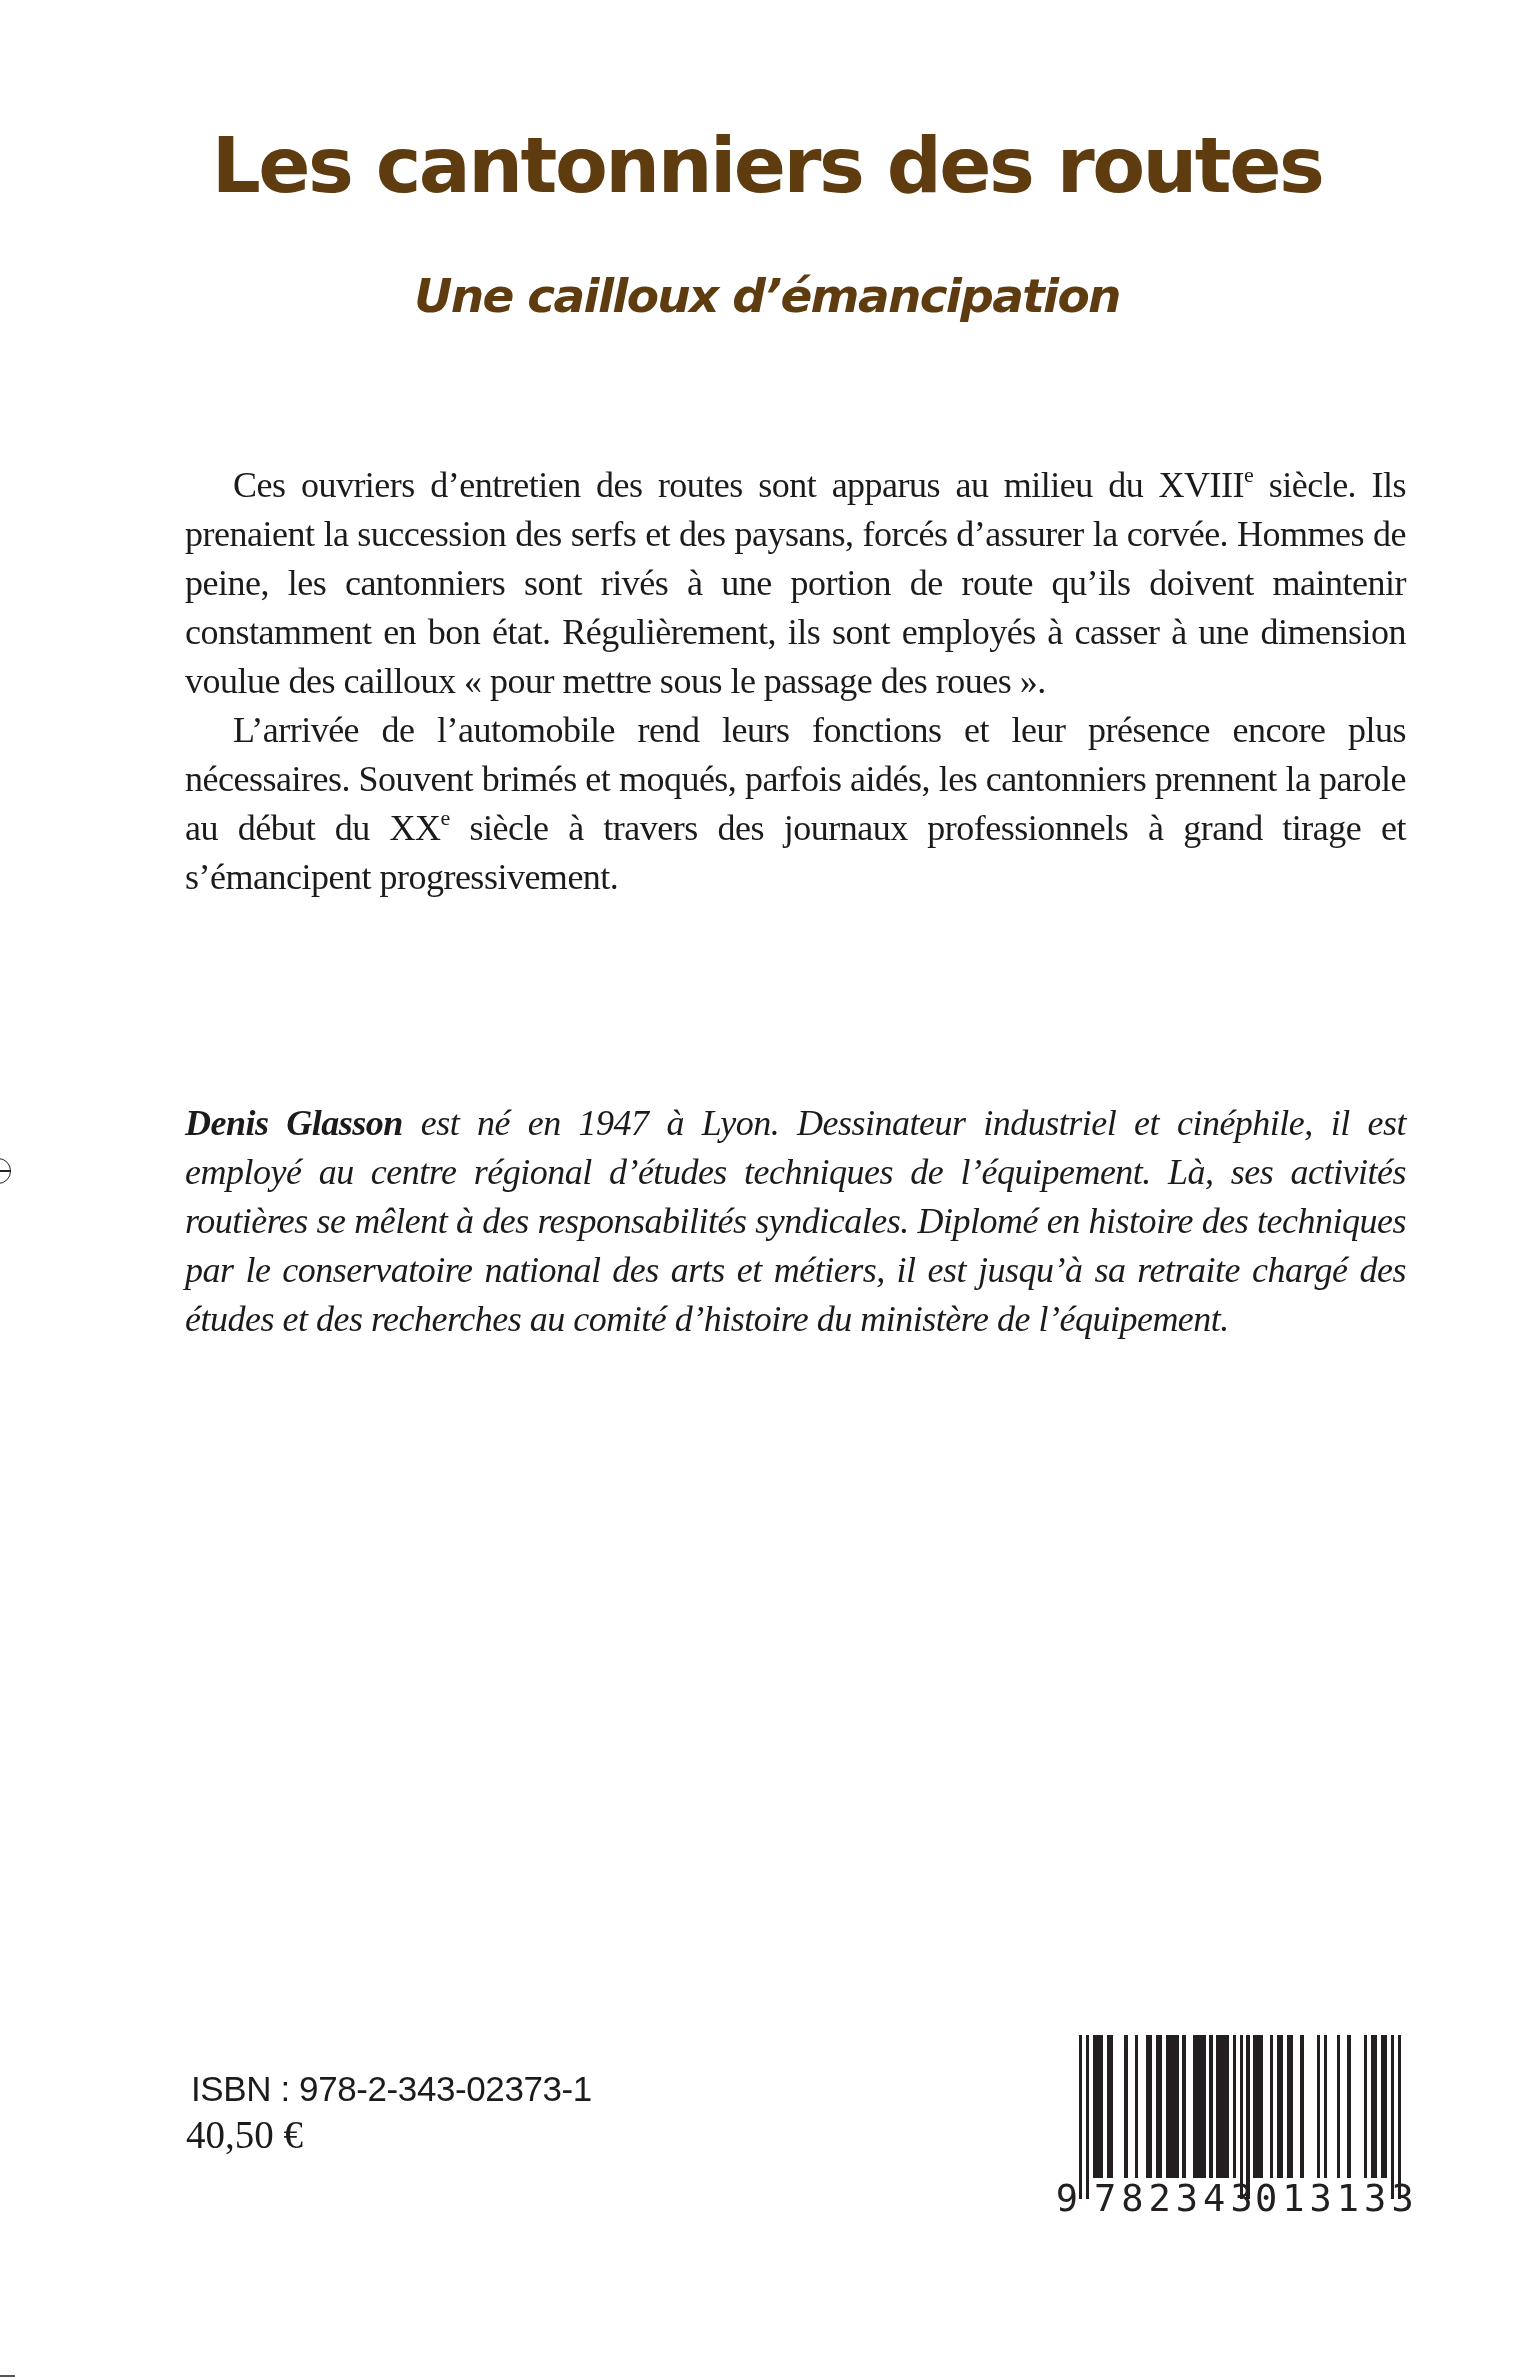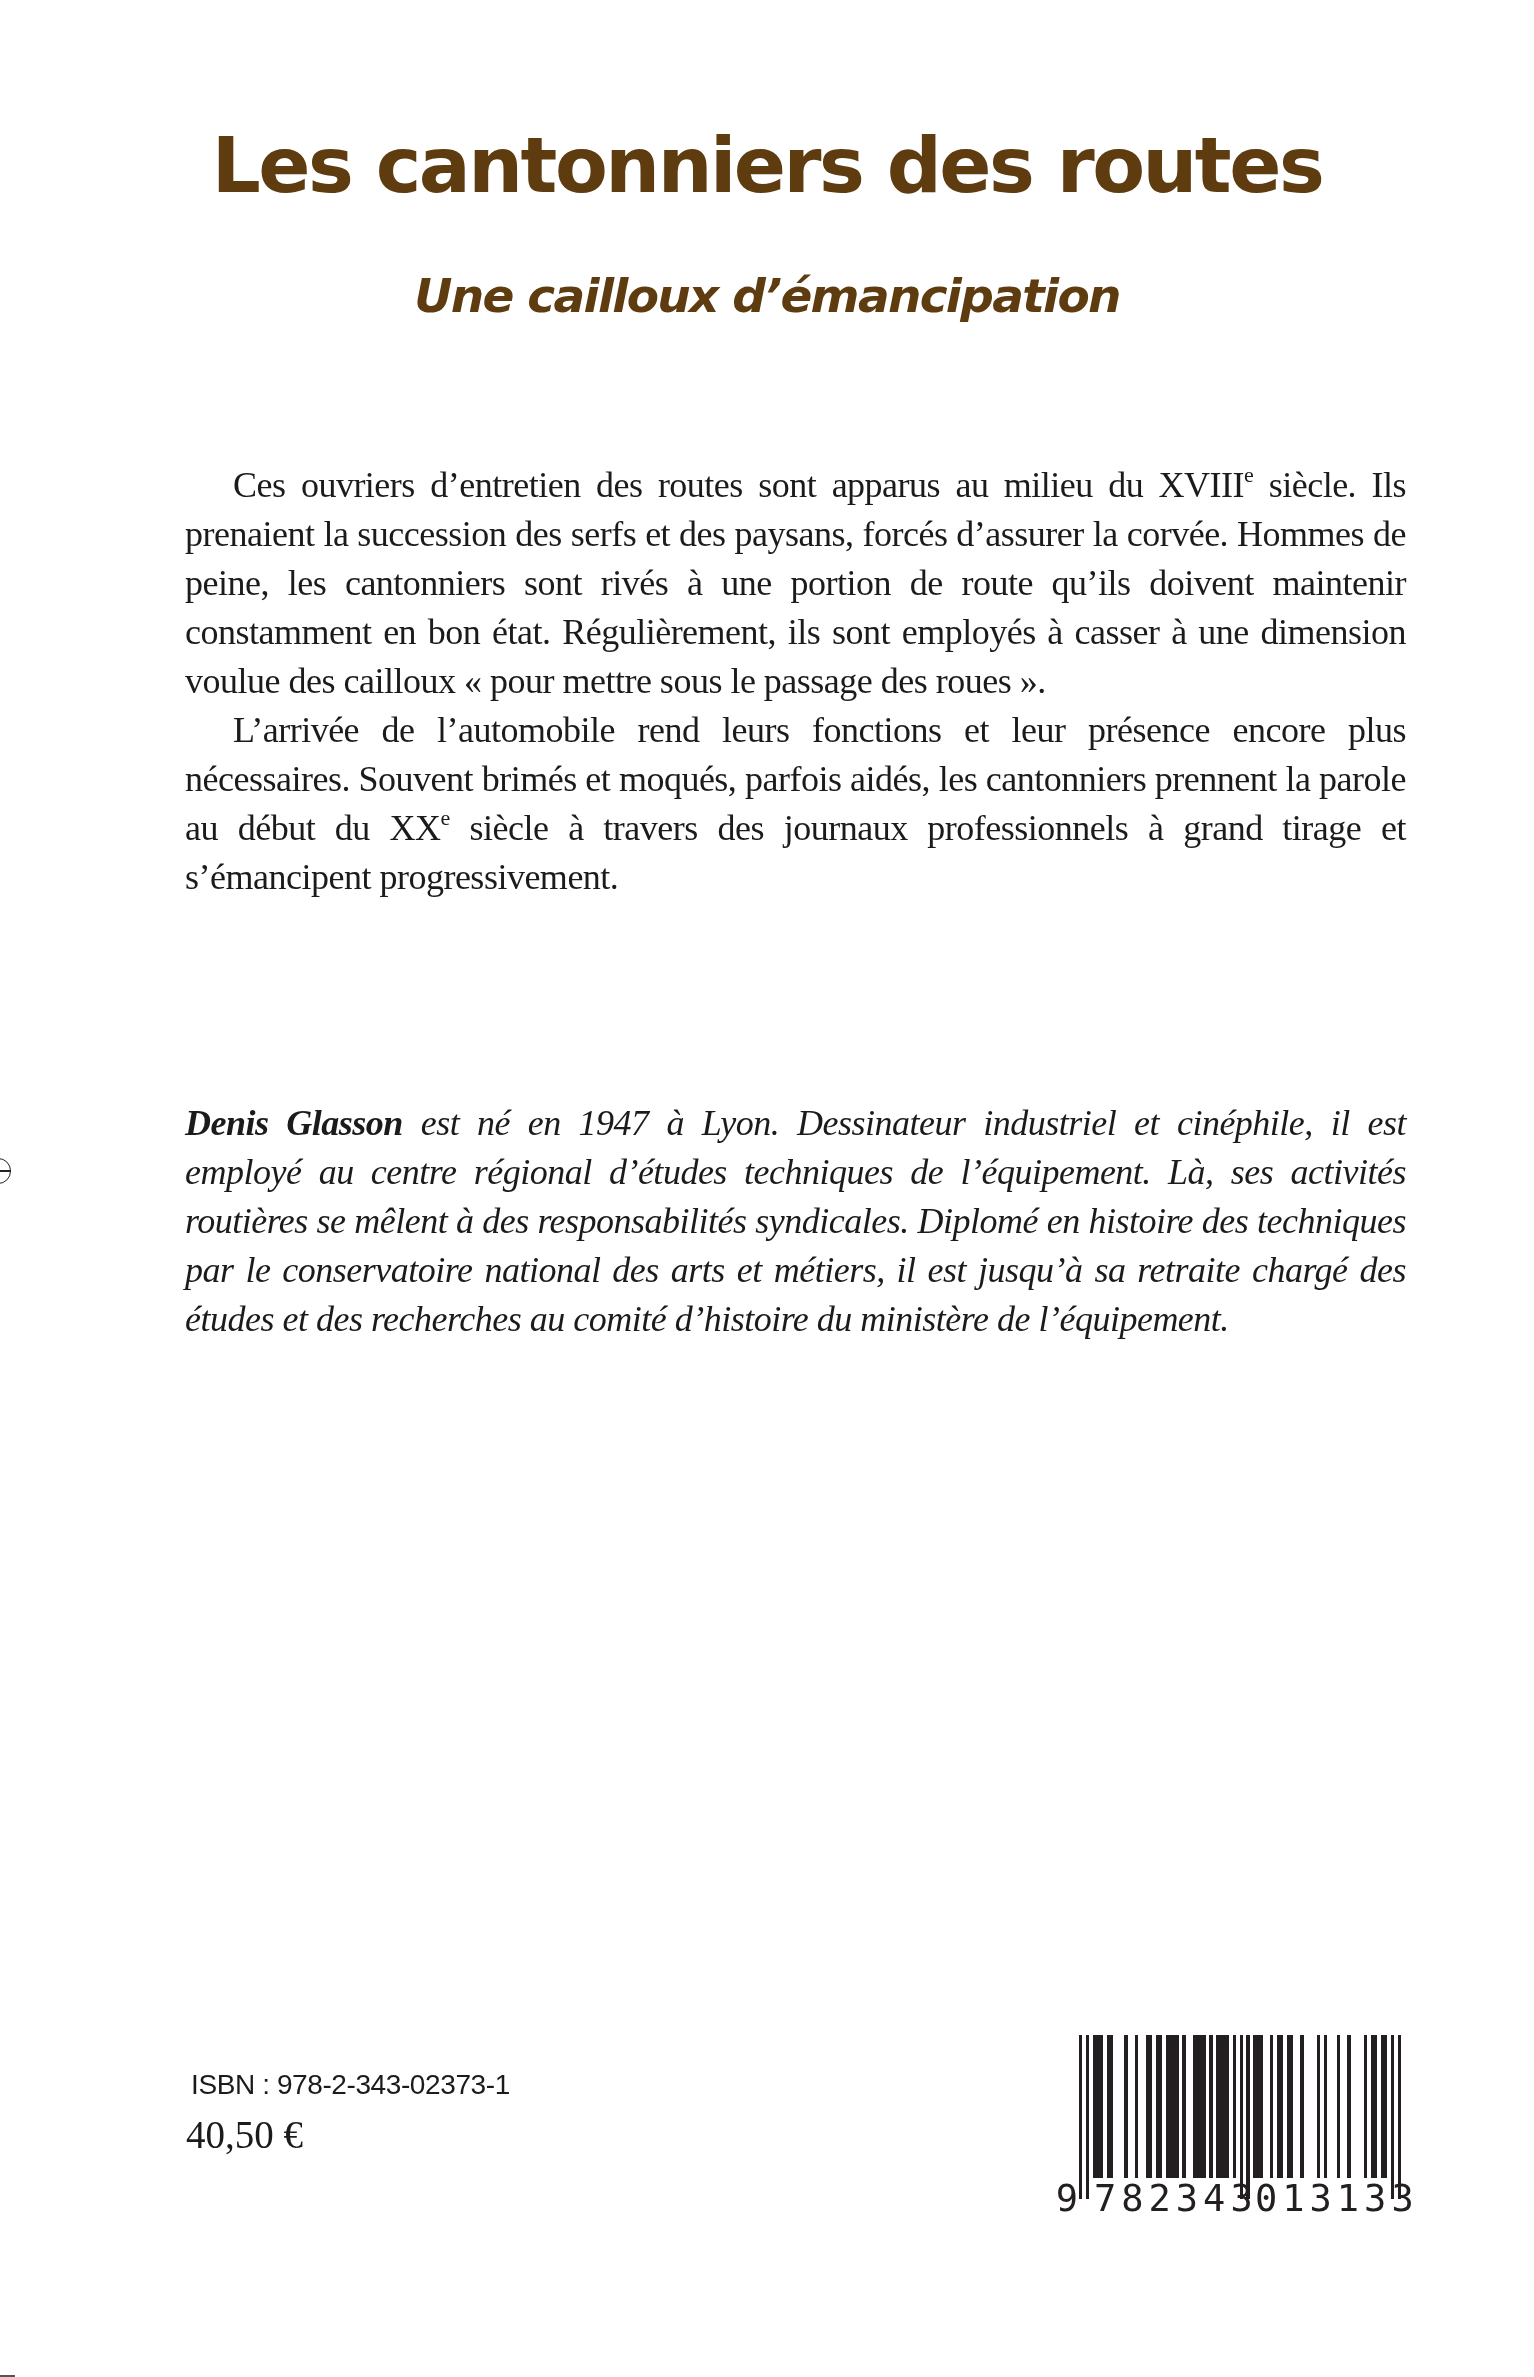--- a/index.html
+++ b/index.html
@@ -70,21 +70,21 @@
       font-style: italic;
     }
     .bio p { margin: 0; }
     .bio .author {
       font-weight: bold;
     }
     .isbn {
       position: absolute;
       left: 191px;
       top: 2069px;
-      font-size: 28px;
+      font-size: 35px;
       letter-spacing: -0.4px;
       color: #1c1a1a;
     }
     .price {
       position: absolute;
       left: 186px;
       top: 2112px;
       font-family: "Liberation Serif", serif;
       font-size: 39px;
       color: #1c1a1a;

